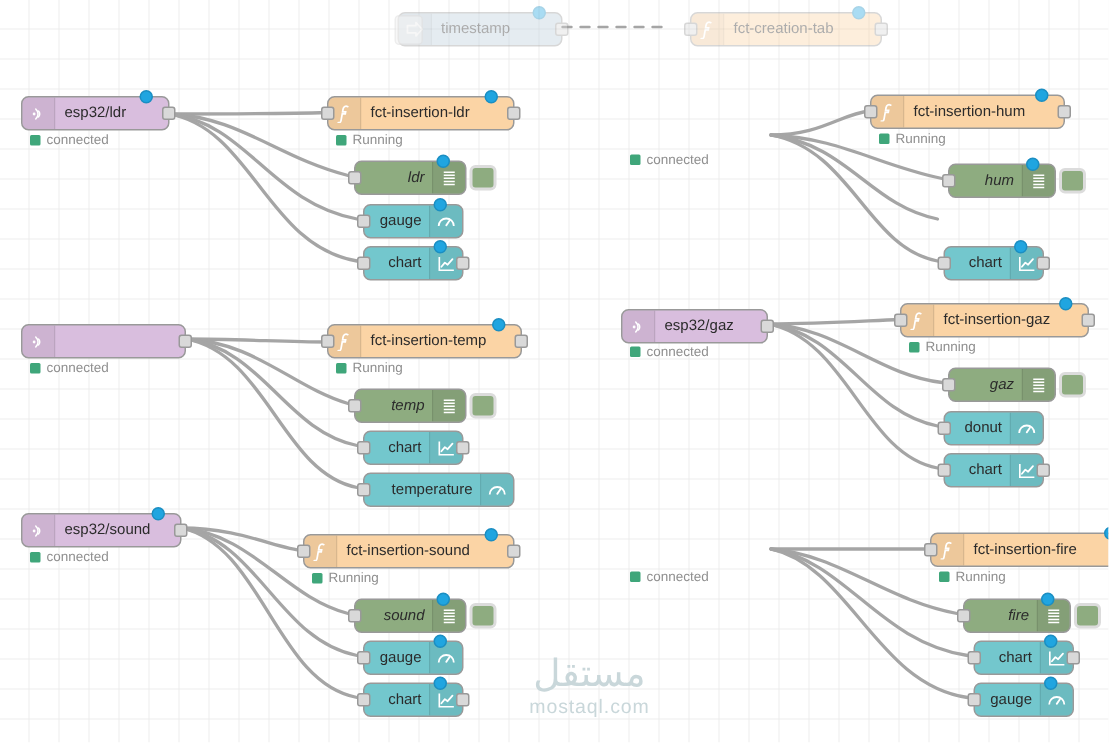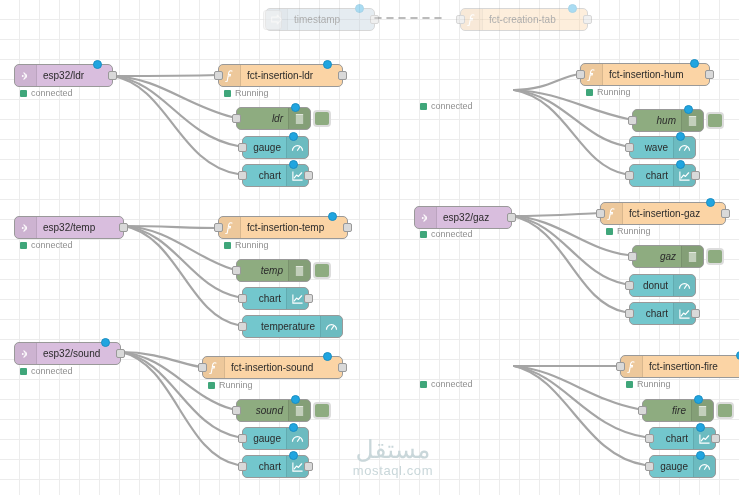--- a/index.html
+++ b/index.html
@@ -281,31 +281,20 @@
       <svg width="11" height="12" viewBox="0 0 12 13">
           <g stroke="#ffffff" stroke-width="1.1">
             <path d="M2 2h8M2 4.2h8M2 6.4h8M2 8.6h8M2 10.8h8"></path>
           </g>
         </svg>
     </span>
     <span class="port in"></span>
     <span class="bluedot"></span>
   </div>
   <div class="dbgbtn" style="left:706px;top:112px;"></div>
-  <div class="node n-ui rt" style="left:629px;top:136px;width:67px;">
-    <span class="lbl">wave</span>
-    <span class="iconband right">
-      <svg width="13" height="11" viewBox="0 0 14 12">
-        <path d="M1.5 9.5 A5.5 5.5 0 0 1 12.5 9.5" fill="none" stroke="#ffffff" stroke-width="1.3"></path>
-        <path d="M7 9 L9.3 5.6" stroke="#ffffff" stroke-width="1.3" stroke-linecap="round"></path>
-      </svg>
-    </span>
-    <span class="port in"></span>
-    <span class="bluedot"></span>
-  </div>
   <div class="node n-ui rt" style="left:629px;top:164px;width:67px;">
     <span class="lbl">chart</span>
     <span class="iconband right">
       <svg width="13" height="12" viewBox="0 0 14 13">
         <path d="M2 1.5 V11 H12.5" fill="none" stroke="#ffffff" stroke-width="1.2"></path>
         <path d="M3.5 8.5 L6 5.5 L8 7 L11.5 3" fill="none" stroke="#ffffff" stroke-width="1.3" stroke-linecap="round" stroke-linejoin="round"></path>
       </svg>
     </span>
     <span class="port in"></span>
     <span class="port out"></span>
@@ -315,21 +304,20 @@
   <div class="node n-mqtt lt" style="left:14px;top:216px;width:110px;">
     <span class="iconband left">
       <svg width="12" height="12" viewBox="0 0 14 14">
         <g fill="none" stroke="#ffffff" stroke-width="1.2" stroke-linecap="round">
           <path d="M4.5 3.2 A5 5 0 0 1 4.5 10.8"></path>
             <path d="M6.6 4.8 A3 3 0 0 1 6.6 9.2"></path>
         </g>
           <circle cx="3.2" cy="7" r="1.1" fill="#ffffff"></circle>
       </svg>
     </span>
-    <span class="lbl">esp32/temp</span>
     <span class="port out"></span>
   </div>
   <div class="status" style="left:20px;top:240px;">
     <span class="sq"></span>
     <span>connected</span>
   </div>
   <div class="node n-fn lt" style="left:218px;top:216px;width:130px;">
     <span class="iconband left">
       <svg width="11" height="13" viewBox="0 0 12 14">
         <path d="M8.6 2.2c-1.6-.9-3.1-.2-3.5 1.9L4.8 6H7l-.25 1.5H4.55l-.9 4.8c-.25 1.3-1 1.9-2 1.5" fill="none" stroke="#ffffff" stroke-width="1.25" stroke-linecap="round"></path>

